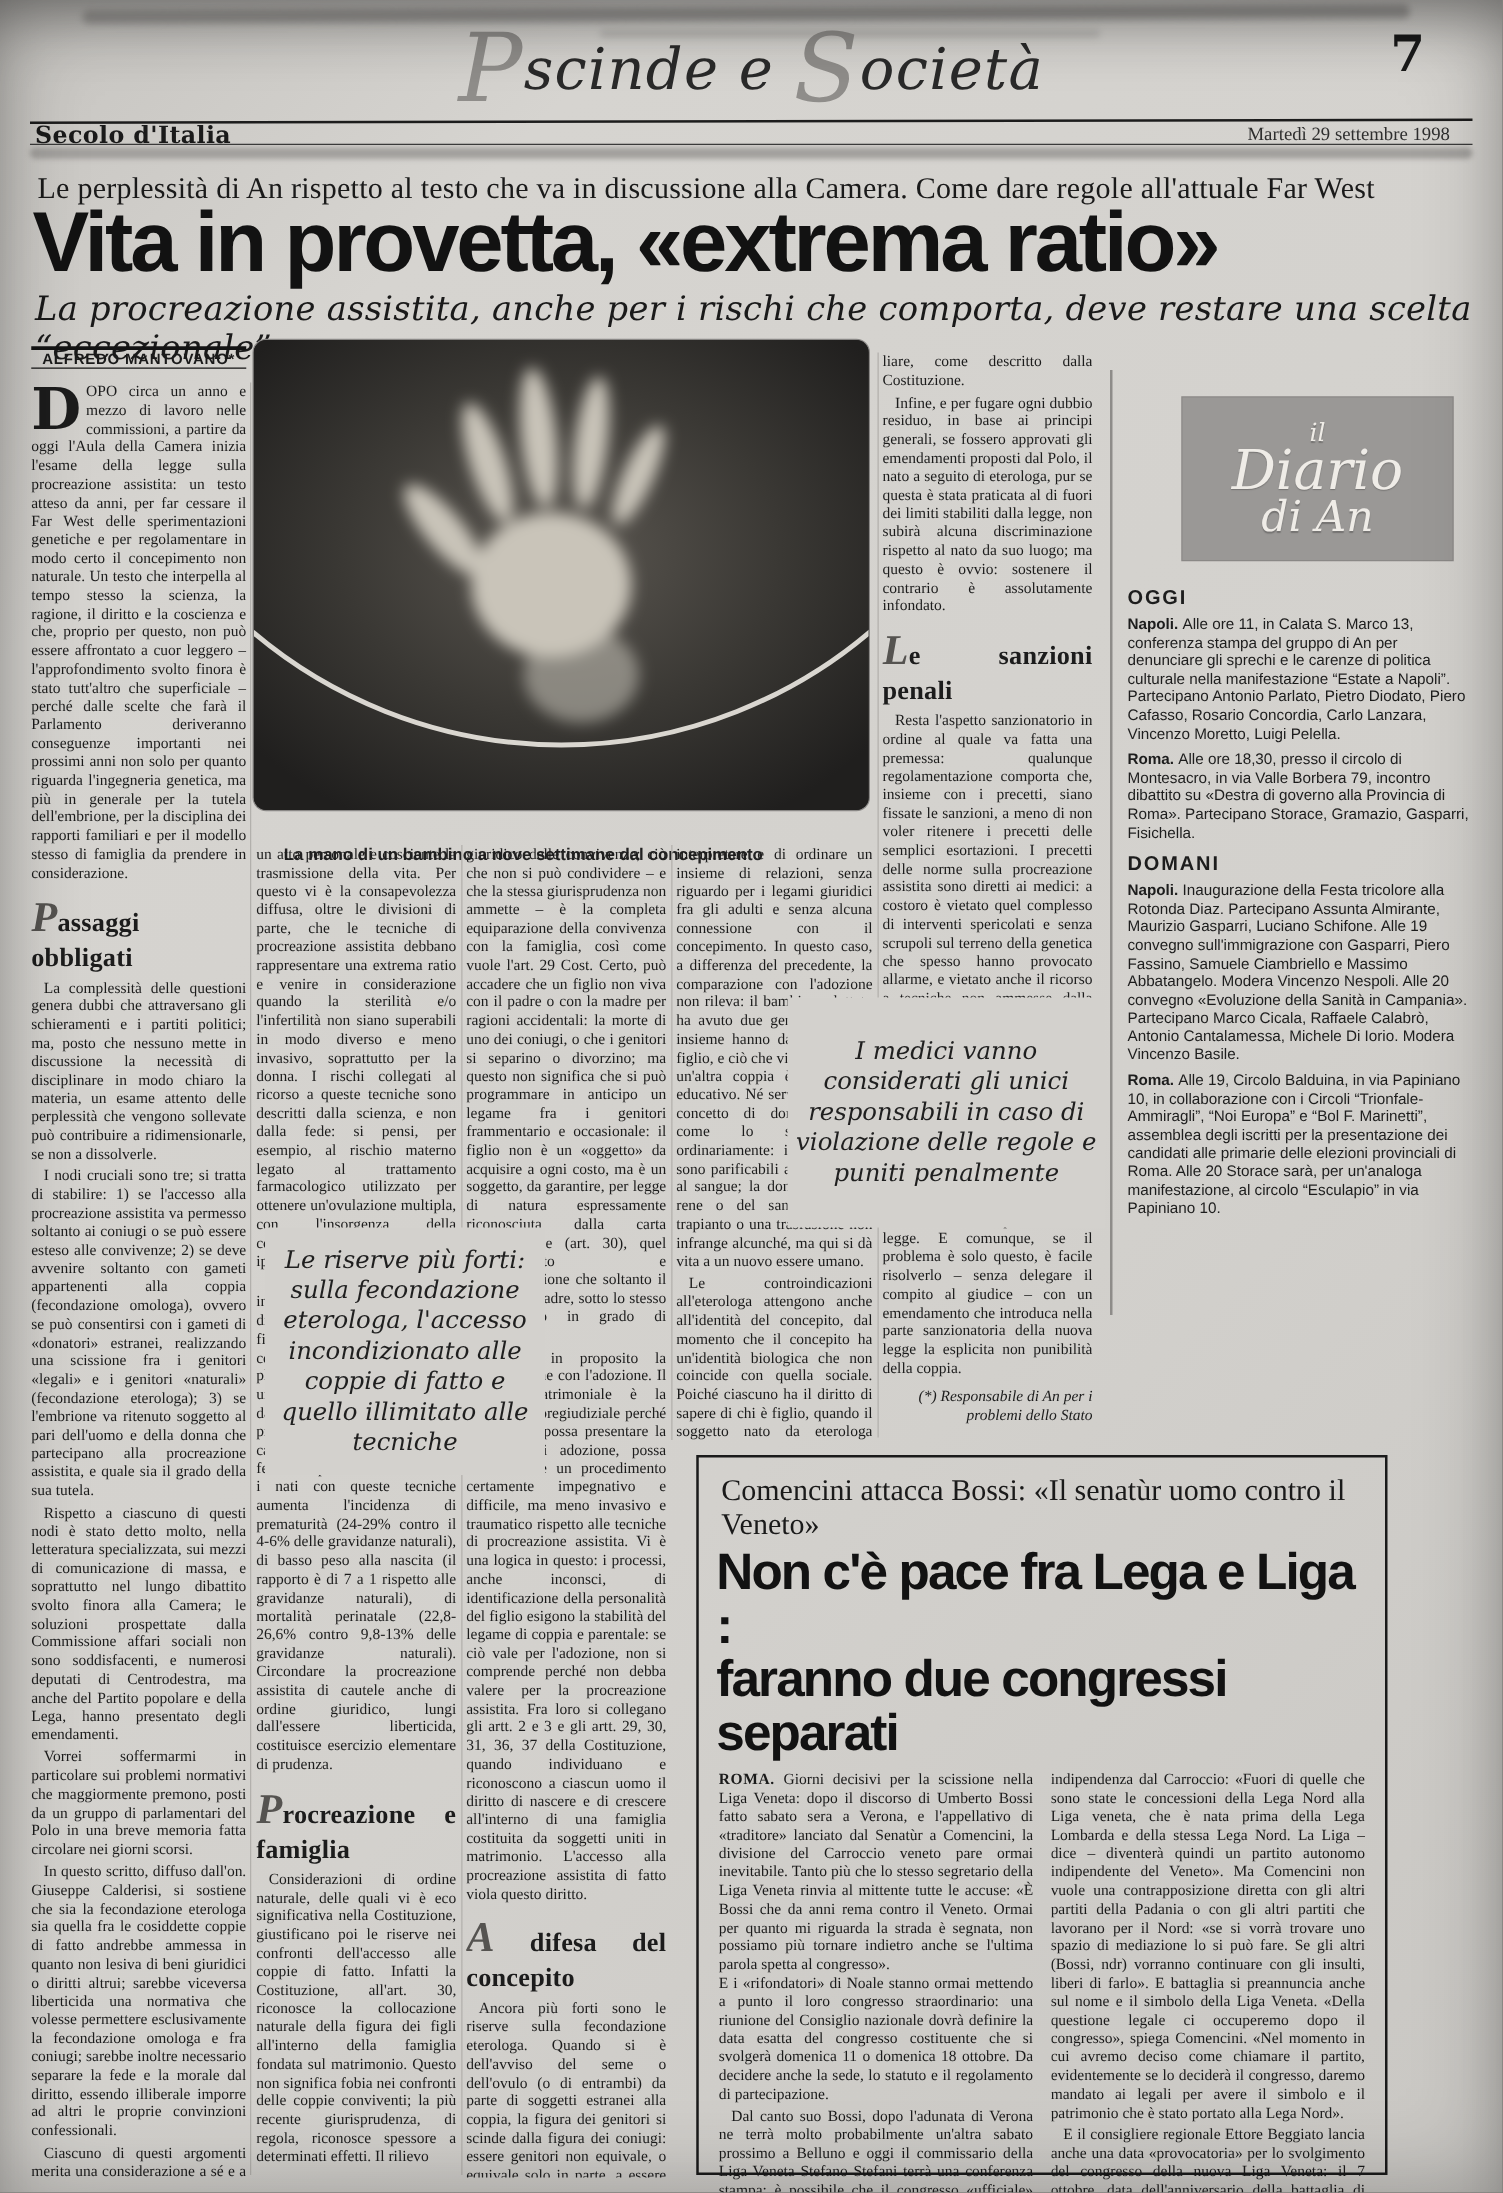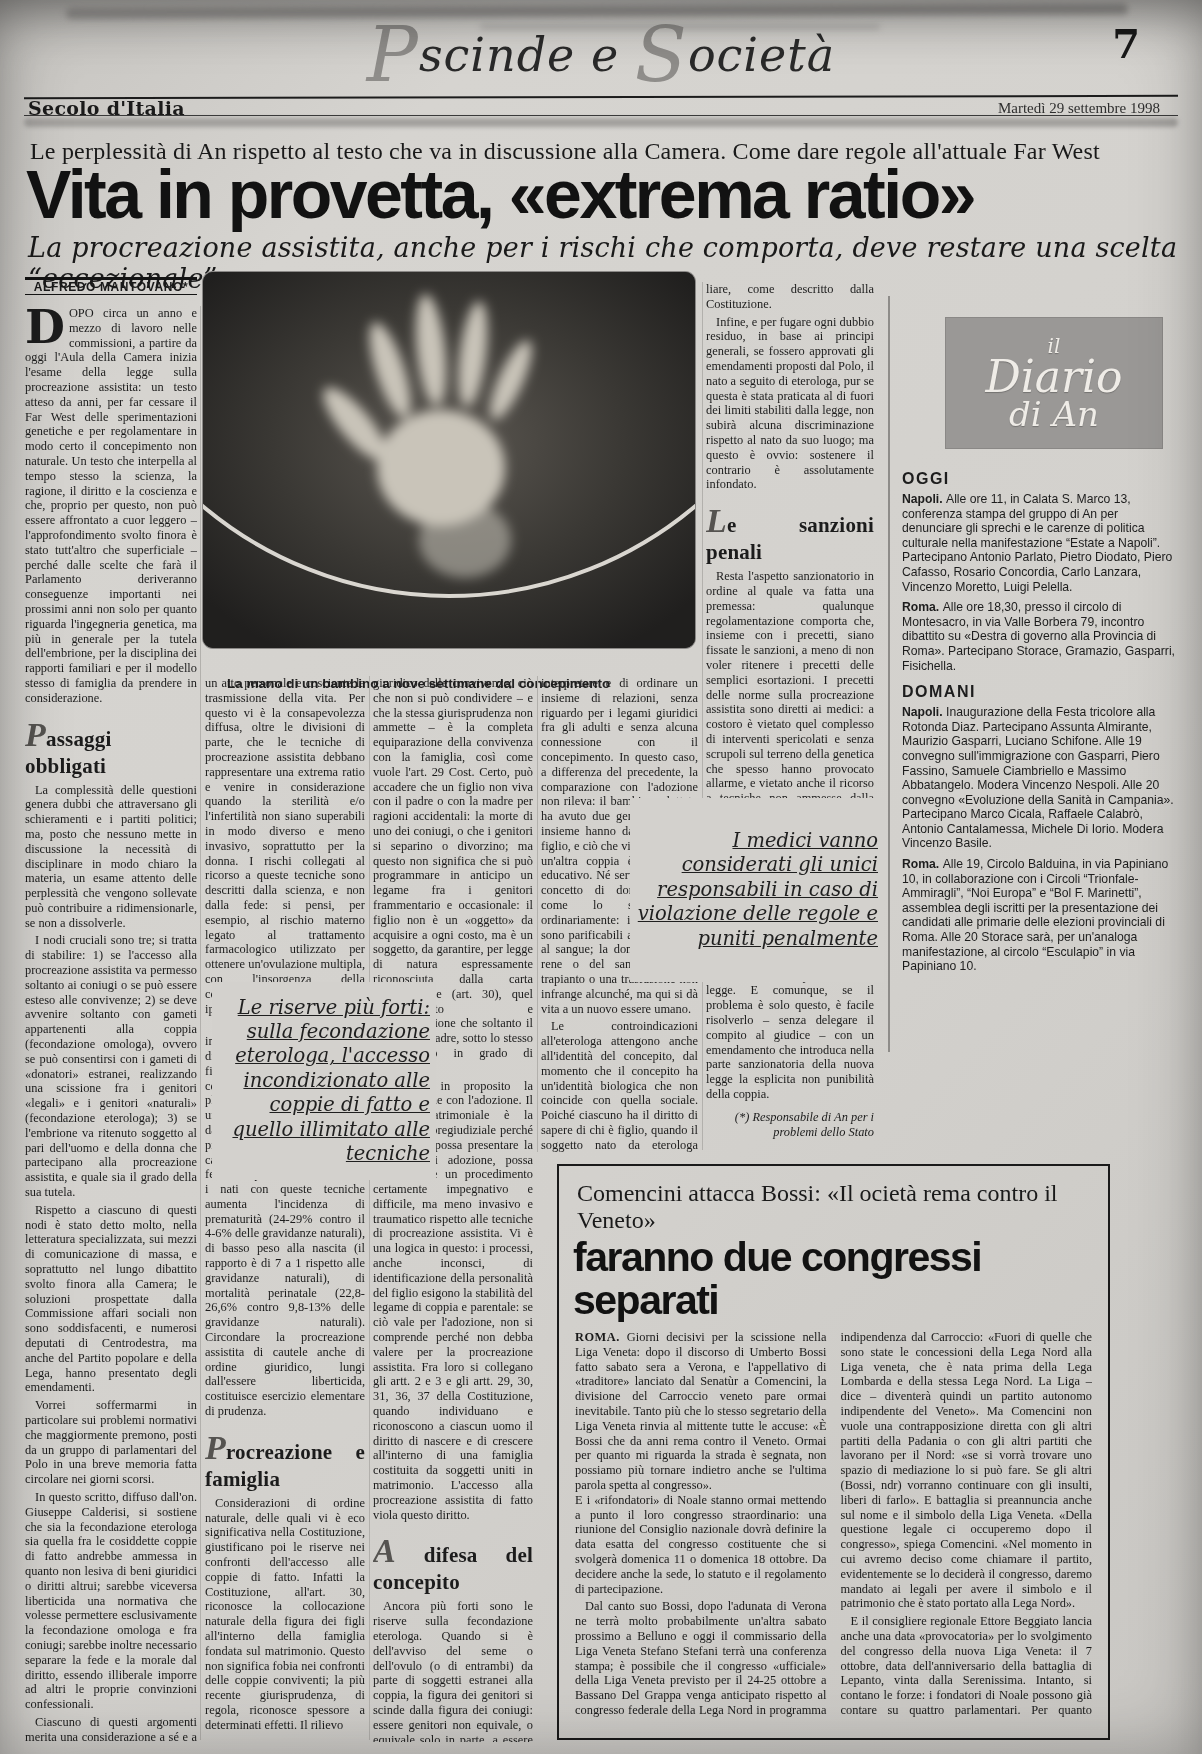--- a/index.html
+++ b/index.html
@@ -42,21 +42,21 @@
   .col-head::first-letter{font-size:34px;font-style:italic;color:#555350;}
   .footnote{margin-top:8px;text-align:right;font-style:italic;}
   #col1{left:25px;top:306px;width:172px;height:1436px;}
   #col2{left:205px;top:676px;width:160px;height:1066px;}
   #col3{left:373px;top:676px;width:160px;height:1066px;}
   #col4{left:541px;top:676px;width:157px;height:476px;}
   #col5{left:706px;top:282px;width:168px;height:870px;}
   .vr{position:absolute;width:1px;background:#b2b0ac;}
   
   .pullquote{position:absolute;background:#d3d1cd;display:flex;align-items:center;justify-content:center;
-        text-align:right;font:italic 19.5px/1.25 "DejaVu Serif",serif;color:#1f1f1f;padding:6px;text-decoration:underline;}
+        text-align:center;font:italic 19.5px/1.25 "DejaVu Serif",serif;color:#1f1f1f;padding:6px;}
   #pq1{left:212px;top:982px;width:212px;height:186px;}
   #pq2{left:630px;top:798px;width:242px;height:172px;}
   
   .sideRule{position:absolute;left:888px;top:296px;width:2px;height:756px;background:#8e8c89;}
   .diaryLogo{position:absolute;left:946px;top:318px;width:216px;height:130px;background:#9a9896;
         box-shadow:0 0 0 1px #8a8886;display:flex;flex-direction:column;align-items:center;justify-content:center;
         color:#efece7;font-family:"DejaVu Serif",serif;font-style:italic;text-shadow:0 1px 1px rgba(0,0,0,.25);}
   .diaryLogo .l1{font-size:20px;line-height:18px;}
   .diaryLogo .l2{font-size:44px;line-height:44px;}
   .diaryLogo .l3{font-size:34px;line-height:30px;}
@@ -178,22 +178,23 @@
         <p class="diary-entry"><b class="diary-city">Roma. </b>Alle ore 18,30, presso il circolo di Montesacro, in via Valle Borbera 79, incontro dibattito su «Destra di governo alla Provincia di Roma». Partecipano Storace, Gramazio, Gasparri, Fisichella.</p>
       </div>
     <div class="diaryTitle">DOMANI</div>
     <div>
         <p class="diary-entry"><b class="diary-city">Napoli. </b>Inaugurazione della Festa tricolore alla Rotonda Diaz. Partecipano Assunta Almirante, Maurizio Gasparri, Luciano Schifone. Alle 19 convegno sull'immigrazione con Gasparri, Piero Fassino, Samuele Ciambriello e Massimo Abbatangelo. Modera Vincenzo Nespoli. Alle 20 convegno «Evoluzione della Sanità in Campania». Partecipano Marco Cicala, Raffaele Calabrò, Antonio Cantalamessa, Michele Di Iorio. Modera Vincenzo Basile.</p>
         <p class="diary-entry"><b class="diary-city">Roma. </b>Alle 19, Circolo Balduina, in via Papiniano 10, in collaborazione con i Circoli “Trionfale-Ammiragli”, “Noi Europa” e “Bol F. Marinetti”, assemblea degli iscritti per la presentazione dei candidati alle primarie delle elezioni provinciali di Roma. Alle 20 Storace sarà, per un'analoga manifestazione, al circolo “Esculapio” in via Papiniano 10.</p>
       </div>
   </div>
 
   <div class="box">
-    <div class="kicker2">Comencini attacca Bossi: «Il ocietà rema contro il Veneto»</div>
+    <div class="kicker2">Comencini attacca Bossi: «Il senatùr uomo contro il Veneto»</div>
     <div class="headline2">
+      <div>Non c'è pace fra Lega e Liga :</div>
       <div>faranno due congressi separati</div>
     </div>
     <div class="bodycols">
       <div class="bcol">
         <span class="romabold">ROMA.</span>
         <span id="sa-col1-inline"> Giorni decisivi per la scissione nella Liga Veneta: dopo il discorso di Umberto Bossi fatto sabato sera a Verona, e l'appellativo di «traditore» lanciato dal Senatùr a Comencini, la divisione del Carroccio veneto pare ormai inevitabile. Tanto più che lo stesso segretario della Liga Veneta rinvia al mittente tutte le accuse: «È Bossi che da anni rema contro il Veneto. Ormai per quanto mi riguarda la strada è segnata, non possiamo più tornare indietro anche se l'ultima parola spetta al congresso».</span>
         <div>
             <p class="para">E i «rifondatori» di Noale stanno ormai mettendo a punto il loro congresso straordinario: una riunione del Consiglio nazionale dovrà definire la data esatta del congresso costituente che si svolgerà domenica 11 o domenica 18 ottobre. Da decidere anche la sede, lo statuto e il regolamento di partecipazione.</p>
             <p class="para">Dal canto suo Bossi, dopo l'adunata di Verona ne terrà molto probabilmente un'altra sabato prossimo a Belluno e oggi il commissario della Liga Veneta Stefano Stefani terrà una conferenza stampa; è possibile che il congresso «ufficiale» della Liga Veneta previsto per il 24-25 ottobre a Bassano Del Grappa venga anticipato rispetto al congresso federale della Lega Nord in programma il 10-11 ottobre a Brescia. Insomma: è ormai chiaro che si va a congressi separati.</p>
           </div>

